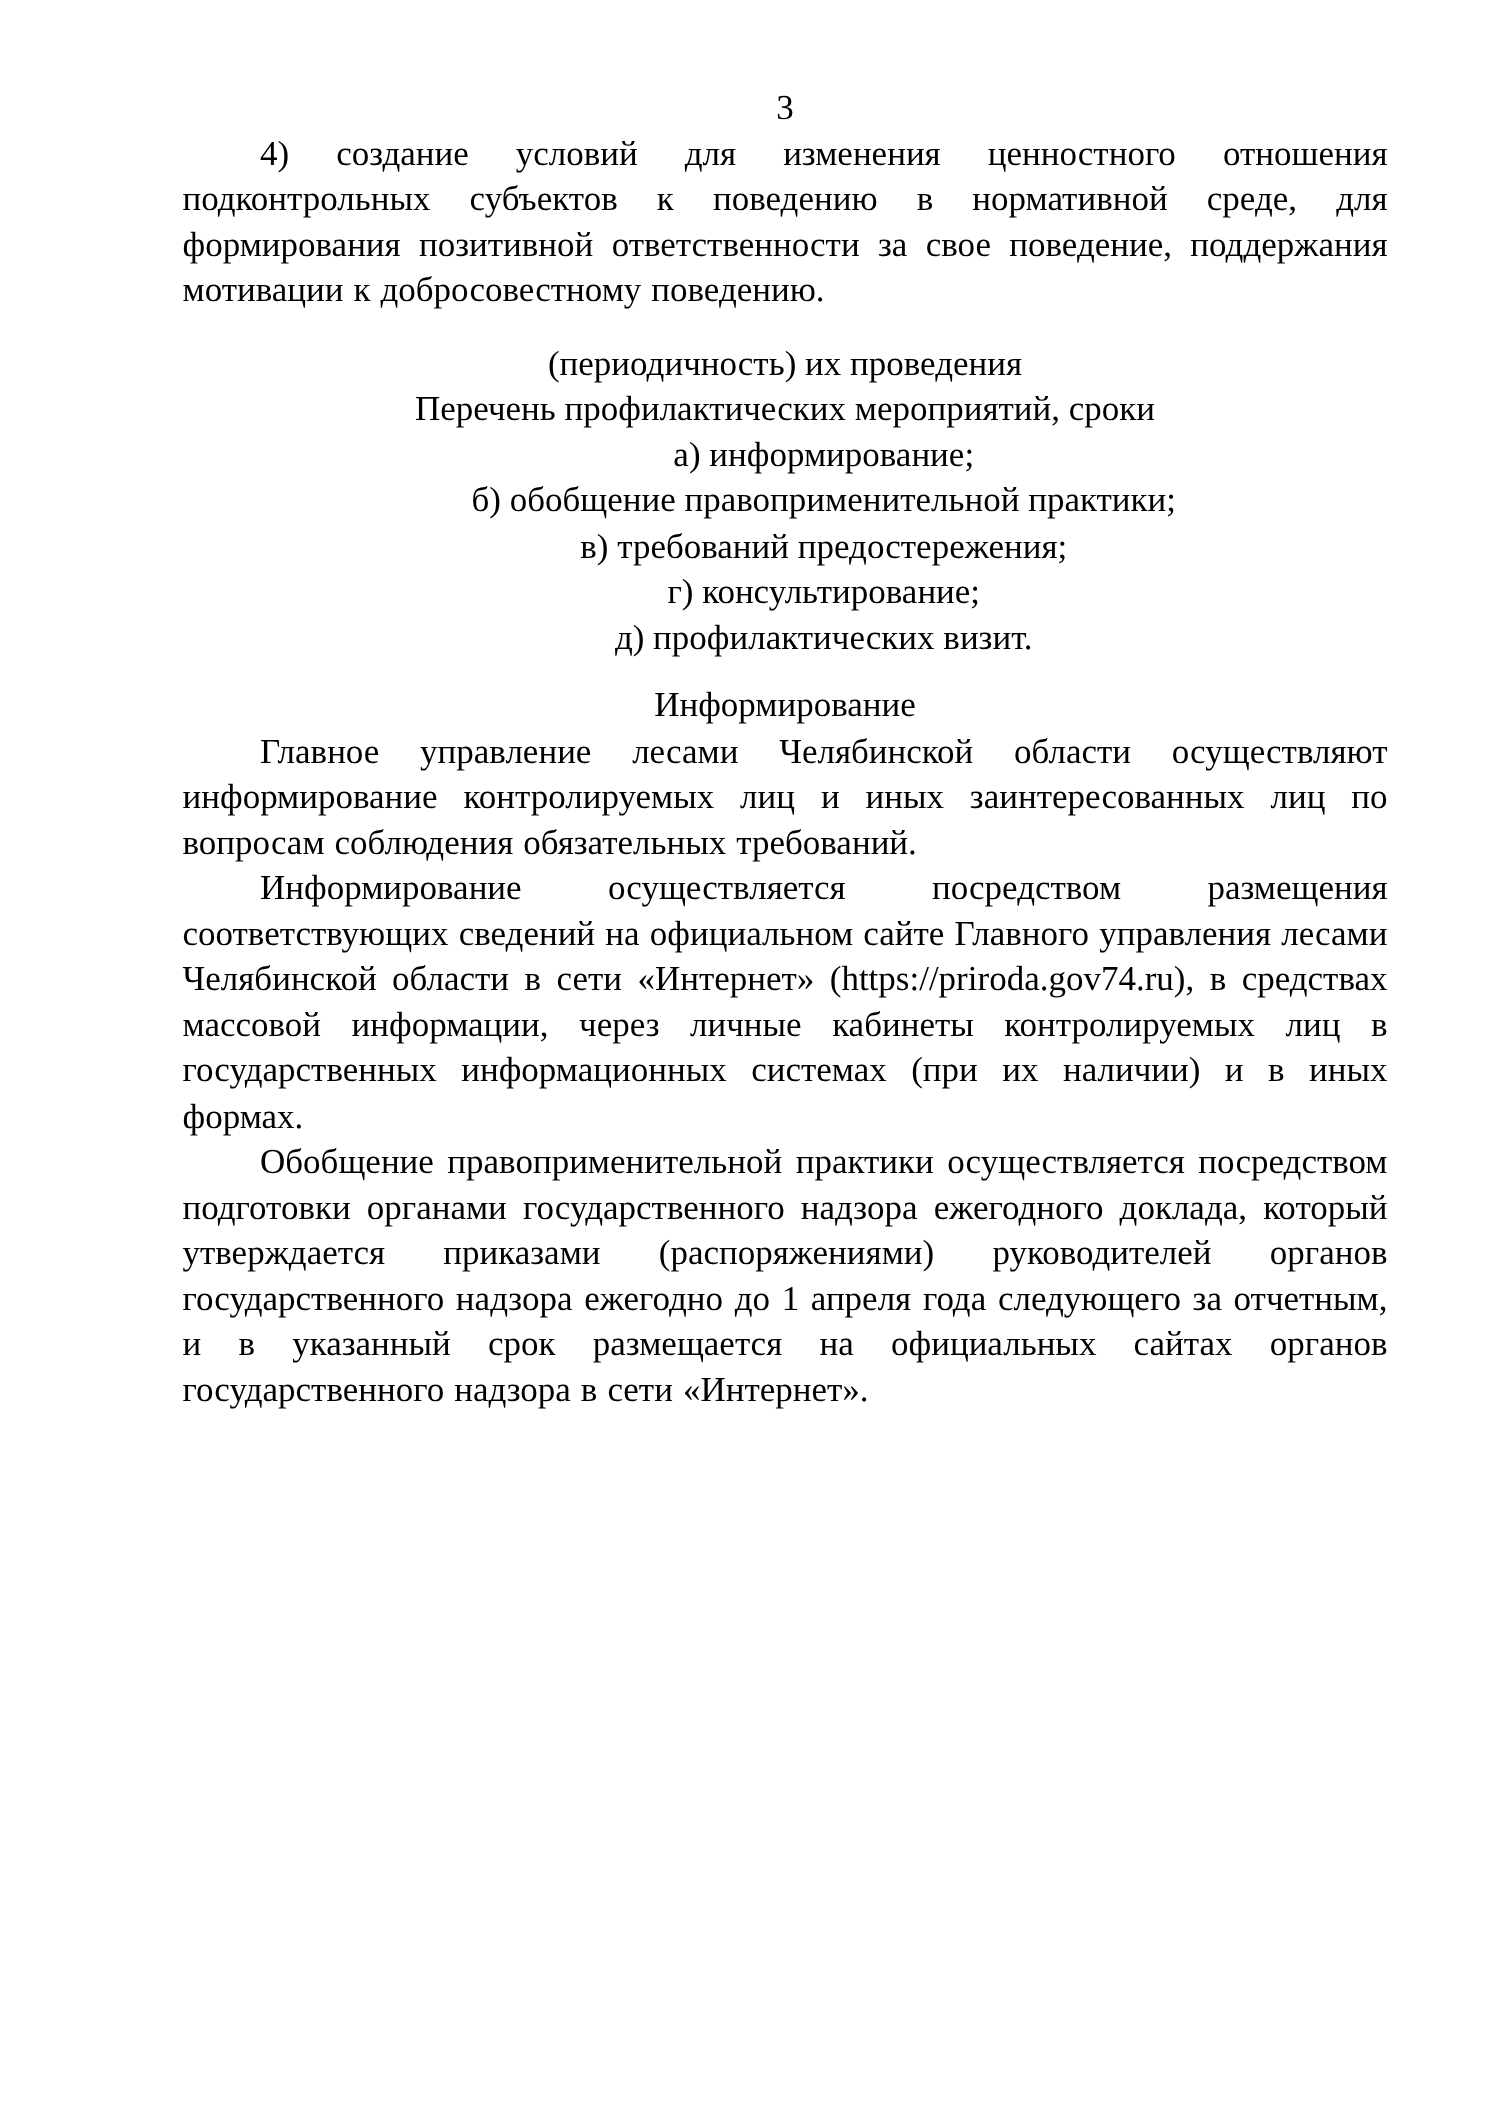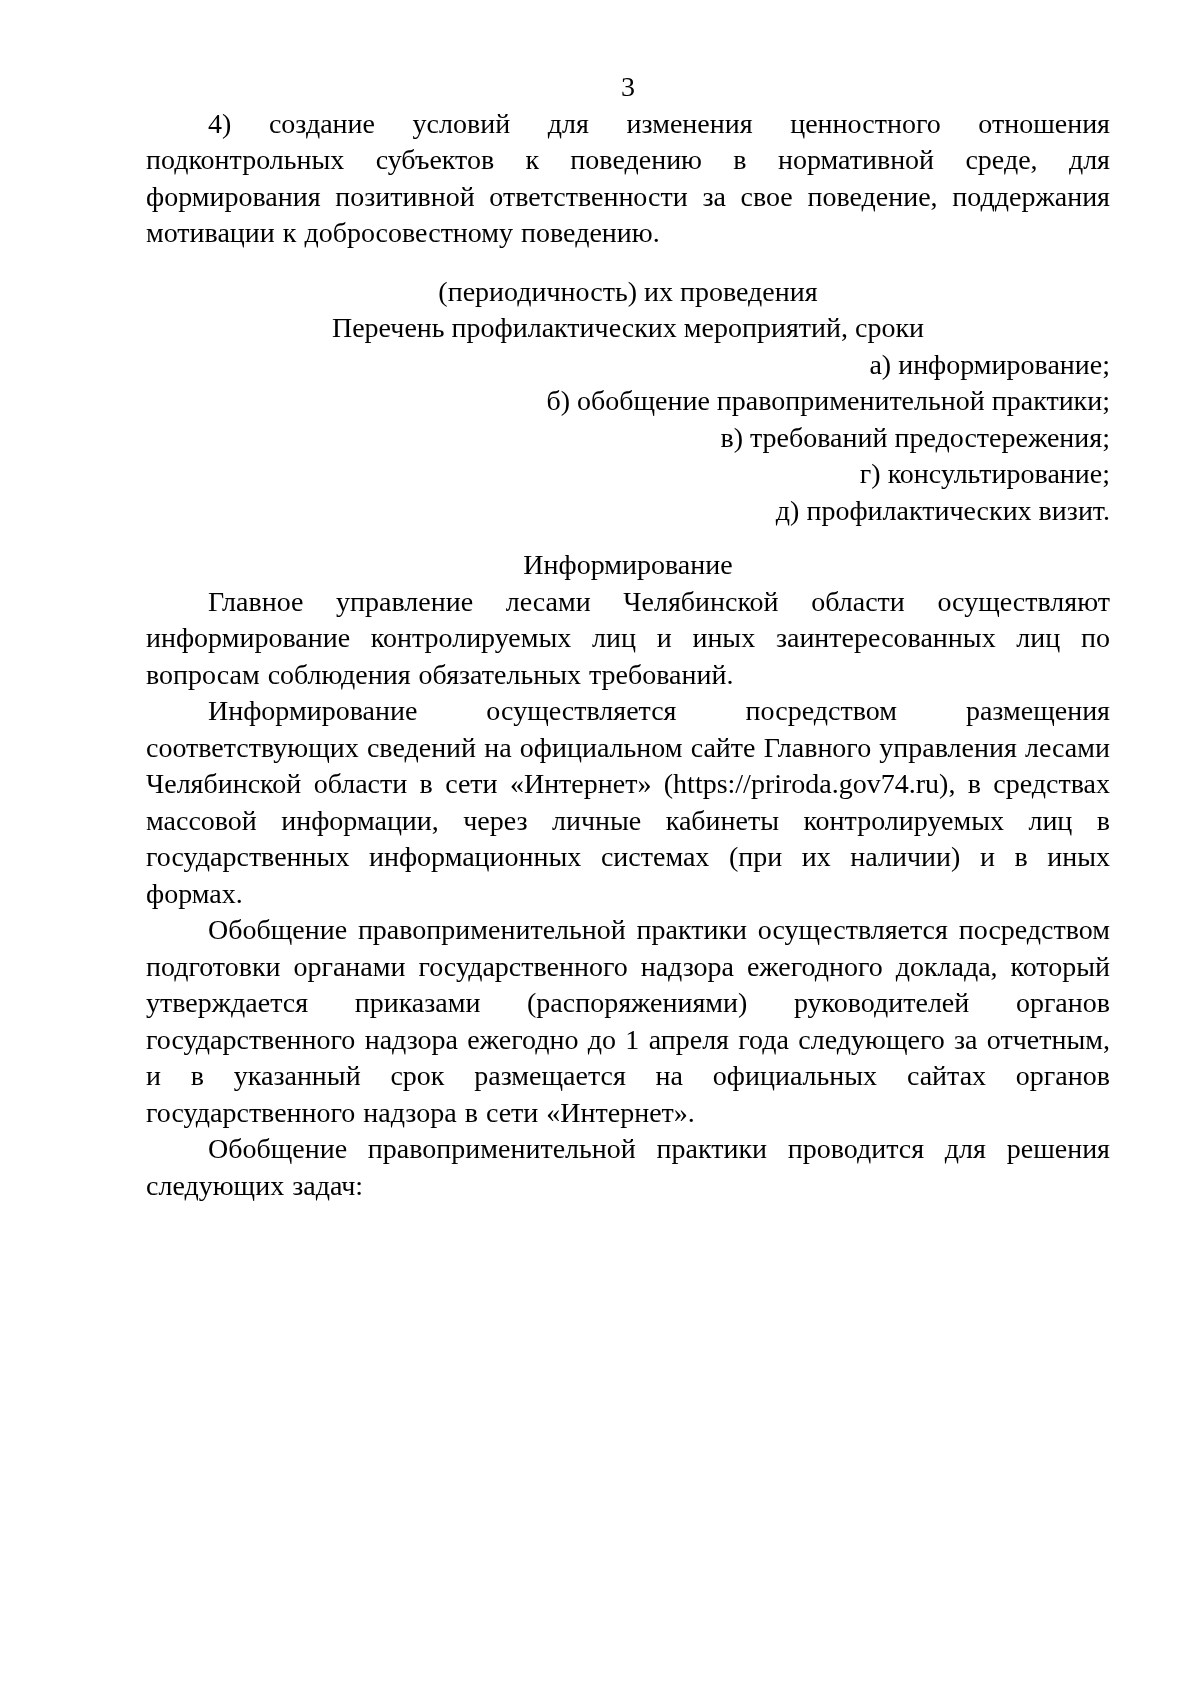--- a/index.html
+++ b/index.html
@@ -25,21 +25,21 @@
     text-align: center;
   }
   p.para {
     margin: 0;
     text-align: justify;
     text-indent: 62px;
     word-spacing: 1px;
   }
   p.list-line {
     margin: 0;
-    text-align: right;
+    text-align: center;
     text-indent: 62px;
   }
   .heading {
     text-align: center;
     margin: 0;
     font-weight: normal;
   }
   
   .mt-after-pagenum { margin-top: 8px; }
   .mt-before-h1     { margin-top: 22px; }
@@ -74,17 +74,16 @@
 
   <div class="heading mt-before-h2">Информирование</div>
 
   <p class="para mt-after-h2">Главное управление лесами Челябинской области осуществляют информирование контролируемых лиц и иных заинтересованных лиц по вопросам соблюдения обязательных требований.</p>
 
   <p class="para">Информирование осуществляется посредством размещения соответствующих сведений на официальном сайте Главного управления лесами Челябинской области в сети «Интернет» (https://priroda.gov74.ru), в средствах массовой информации, через личные кабинеты контролируемых лиц в государственных информационных системах (при их наличии) и в иных формах.</p>
 
 
   <p class="para mt-after-h3">Обобщение правоприменительной практики осуществляется посредством подготовки органами государственного надзора ежегодного доклада, который утверждается приказами (распоряжениями) руководителей органов государственного надзора ежегодно до 1 апреля года следующего за отчетным, и в указанный срок размещается на официальных сайтах органов государственного надзора в сети «Интернет».</p>
 
-  <p class="para">Обобщение правоприменительной практики проводится для решения следующих задач:</p>
 
 
 
 </div>
 
 </body></html>

